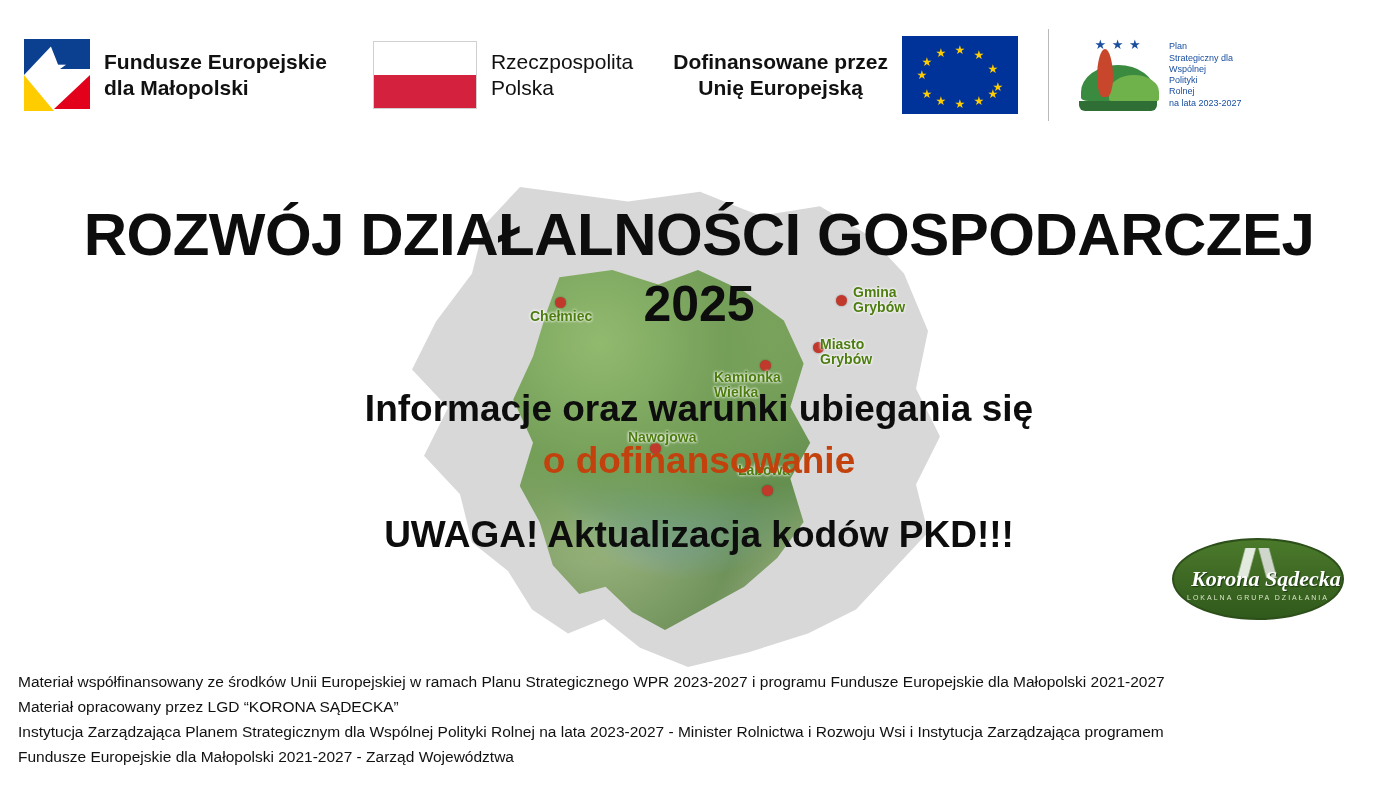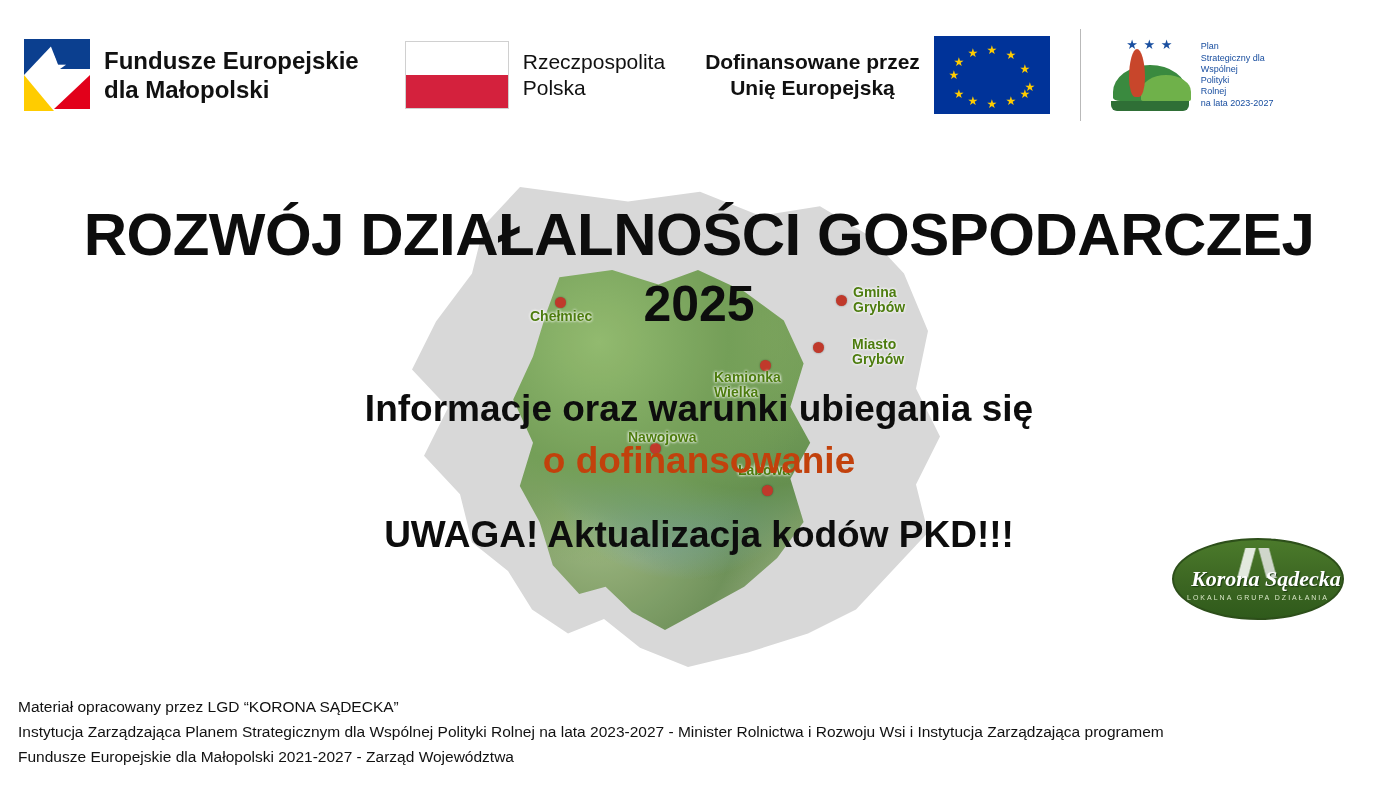--- a/index.html
+++ b/index.html
@@ -71,21 +71,21 @@
   }
   .fe-mark .fe-star {
     position: absolute;
     left: 17px; top: 14px;
     color: #ffffff;
     font-size: 30px;
     line-height: 30px;
   }
   .fe-text {
     margin-left: 14px;
-    font-size: 24px;
+    font-size: 21px;
     font-weight: bold;
     line-height: 1.22;
     color: #111111;
     white-space: pre-line;
   }
 
   
   .rp-logo { margin-left: 46px; }
   .rp-flag {
     width: 104px;
@@ -419,21 +419,21 @@
   <div class="map-green"></div>
 
   <div class="map-dot" style="left:175px; top:122px;"></div>
   <div class="map-label" style="left:150px; top:134px;">Chełmiec</div>
 
   <div class="map-dot" style="left:456px; top:120px;"></div>
   <div class="map-label" style="left:473px; top:110px;">Gmina
 Grybów</div>
 
   <div class="map-dot" style="left:433px; top:167px;"></div>
-  <div class="map-label" style="left:472px; top:162px;">Miasto
+  <div class="map-label" style="left:440px; top:162px;">Miasto
 Grybów</div>
 
   <div class="map-dot" style="left:380px; top:185px;"></div>
   <div class="map-label" style="left:334px; top:195px;">Kamionka
 Wielka</div>
 
   <div class="map-dot" style="left:270px; top:268px;"></div>
   <div class="map-label" style="left:248px; top:255px;">Nawojowa</div>
 
   <div class="map-dot" style="left:382px; top:310px;"></div>
@@ -448,16 +448,17 @@
   <div class="sub-3">UWAGA! Aktualizacja kodów PKD!!!</div>
 </div>
 
 <div class="korona-logo">
   <div class="mtn"></div>
   <div class="korona-name">Korona Sądecka</div>
   <div class="korona-sub">LOKALNA GRUPA DZIAŁANIA</div>
 </div>
 
 <div class="footer">
+  <div>Materiał współfinansowany ze środków Unii Europejskiej w ramach Planu Strategicznego WPR 2023-2027 i programu Fundusze Europejskie dla Małopolski 2021-2027</div>
   <div>Materiał opracowany przez LGD “KORONA SĄDECKA”</div>
   <div>Instytucja Zarządzająca Planem Strategicznym dla Wspólnej Polityki Rolnej na lata 2023-2027 - Minister Rolnictwa i Rozwoju Wsi i Instytucja Zarządzająca programem</div>
   <div>Fundusze Europejskie dla Małopolski 2021-2027 - Zarząd Województwa</div>
 </div>
 
 </body></html>

